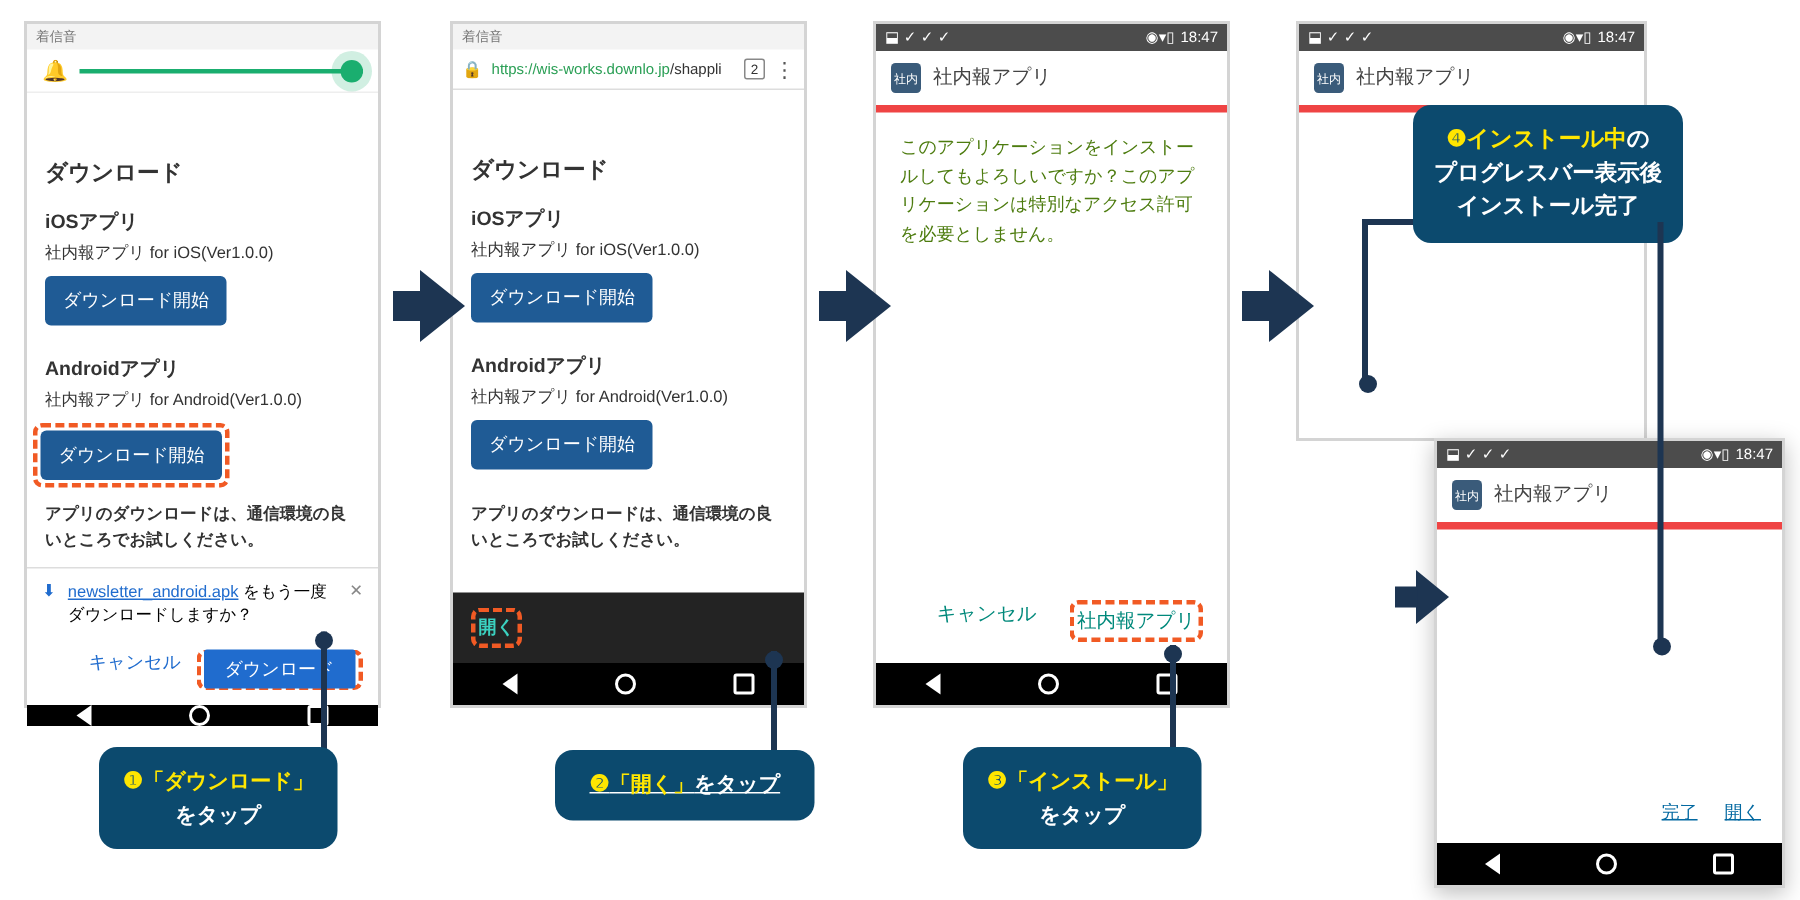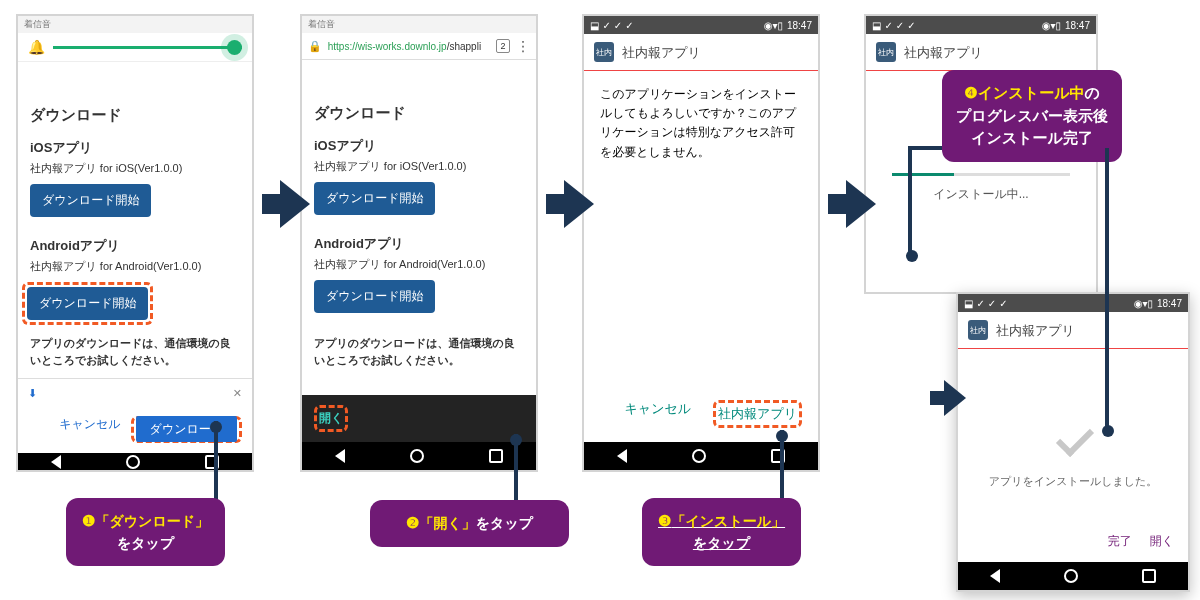--- a/index.html
+++ b/index.html
@@ -35,24 +35,24 @@
     align-items: center;
     justify-content: flex-end;
     padding: 0 6px;
     gap: 4px;
     font-size: 10px;
   }
   .statusbar .left { margin-right:auto; display:flex; gap:3px;}
   .appbar {
     background: #fff;
     display: flex;
-    align-items: flex-end;
+    align-items: flex-start;
     padding: 8px 10px;
     gap: 8px;
-    border-bottom: 1px solid #ef4444;
+    border-bottom: 5px solid #ef4444;
     font-size: 13px;
     font-weight: 500;
     color: #444;
   }
   .appbar .appicon {
     width: 20px; height: 20px;
     background: #3a5b7a;
     color:#fff;
     font-size:8px;
     display:flex;align-items:center;justify-content:center;
@@ -129,21 +129,21 @@
   .snackbar .txt{flex:1;line-height:1.4;}
   .snackbar .open{color:#3bd1c0;font-size:12px;font-weight:bold;}
   .android-nav{
     background:#000;height:28px;display:flex;justify-content:space-around;align-items:center;
   }
   .android-nav .navbtn{ width:14px;height:14px;border:2px solid #fff;}
   .android-nav .back{ width:0;height:0;border:none;border-top:7px solid transparent;border-bottom:7px solid transparent;border-right:10px solid #fff;}
   .android-nav .home{ border-radius:50%;}
   .android-nav .recent{ border-radius:2px;}
   .install-body{
-    padding:14px 16px; font-size:12px; line-height:1.6; color:#000000;
+    padding:14px 16px; font-size:12px; line-height:1.6; color:#4d7c0f;
   }
   .install-actions{
     margin-top:auto;
     display:flex;justify-content:flex-end;gap:22px;padding:14px 16px;
     font-size:13px;font-weight:500;
   }
   .install-actions .cancel{color:#00897b;}
   .install-actions .install{color:#00897b;}
   .dl-arrow{
     width:50px;height:40px;margin:0 auto;position:relative;
@@ -161,26 +161,26 @@
   .progress-fill{ position:absolute;left:0;top:0;height:100%;width:35%;background:#0b8a6e;}
   .progress-label{ font-size:12px;color:#555;margin-top:10px;}
   .check{
     width:54px;height:54px;margin:26px auto 12px;position:relative;
   }
   .check::after{
     content:"";position:absolute;left:12px;top:20px;width:28px;height:14px;border-left:6px solid #c8c8c8;border-bottom:6px solid #c8c8c8;transform:rotate(-45deg);
   }
   .done-text{ text-align:center;font-size:11px;color:#666;}
   .done-actions{
-    margin-top:auto;display:flex;justify-content:flex-end;gap:18px;padding:12px 14px;font-size:12px;color:#701a75;font-weight:500;
+    margin-top:auto;display:flex;justify-content:flex-end;gap:18px;padding:12px 14px;font-size:12px;color:#0369a1;font-weight:500;text-decoration:underline;
   }
   
   .callout{
     position:absolute;
-    background:#701a75;
+    background:#0c4a6e;
     color:#fff;
     font-size:14px;
     font-weight:bold;
     padding:12px 16px;
     border-radius:12px;
     text-align:center;
     line-height:1.5;
   }
   .callout .num{
     color:#ffe600; font-size:15px;
@@ -227,20 +227,21 @@
       <span class="btn-dl">ダウンロード開始</span>
       <h2>Androidアプリ</h2>
       <div class="appline">社内報アプリ for Android(Ver1.0.0)</div>
       <span class="redbox" style="margin-left:-8px;">
         <span class="btn-dl" style="margin:0;">ダウンロード開始</span>
       </span>
       <div class="note">アプリのダウンロードは、通信環境の良いところでお試しください。</div>
     </div>
     <div class="chrome-redownload">
       <span class="dl-ic">⬇</span>
+      <span><a>newsletter_android.apk</a><span> をもう一度ダウンロードしますか？</span></span>
       <span class="x">✕</span>
     </div>
     <div class="chrome-actions">
       <span class="cancel">キャンセル</span>
       <span class="redbox">
         <span class="main">ダウンロード</span>
       </span>
     </div>
     <div class="android-nav">
       <div class="navbtn back"></div>
@@ -316,49 +317,37 @@
           <span>✓</span>
           <span>✓</span>
         </span>
       <span>◉▾▯</span>
       <span>18:47</span>
     </div>
     <div class="appbar">
       <span class="appicon">社内</span>
       <span>社内報アプリ</span>
     </div>
-    <div class="progress-row">
-      <div class="dl-arrow"></div>
-      <div class="dl-tray"></div>
-      <div class="progress-bar">
-          <div class="progress-fill"></div>
-        </div>
-      <div class="progress-label">インストール中...</div>
-    </div>
   </div>
 
   <div class="phone p5" style="left:946px;top:282px;height:300px;width:234px;box-shadow:0 4px 14px rgba(0,0,0,0.25);">
     <div class="statusbar">
       <span class="left">
           <span>⬓</span>
           <span>✓</span>
           <span>✓</span>
           <span>✓</span>
         </span>
       <span>◉▾▯</span>
       <span>18:47</span>
     </div>
     <div class="appbar">
       <span class="appicon">社内</span>
       <span>社内報アプリ</span>
     </div>
-    <div style="flex:1;display:flex;flex-direction:column;justify-content:center;">
-      <div class="check"></div>
-      <div class="done-text">アプリをインストールしました。</div>
-    </div>
     <div class="done-actions">
       <span>完了</span>
       <span>開く</span>
     </div>
     <div class="android-nav">
       <div class="navbtn back"></div>
       <div class="navbtn home"></div>
       <div class="navbtn recent"></div>
     </div>
   </div>
@@ -369,27 +358,27 @@
   <div class="big-arrow small" style="left:934px;top:370px;"></div>
 
   <div class="pointer-dot" style="left:200px;top:411px;"></div>
   <div class="pointer-line" style="left:204px;top:411px;width:4px;height:80px;"></div>
   <div class="callout" style="left:56px;top:488px;">
     <span class="num">❶</span><span class="yl">「ダウンロード」</span><br><span>をタップ</span>
   </div>
 
   <div class="pointer-dot" style="left:500px;top:424px;"></div>
   <div class="pointer-line" style="left:504px;top:424px;width:4px;height:68px;"></div>
-  <div class="callout" style="left:360px;top:490px;padding:12px 36px;">
+  <div class="callout" style="left:360px;top:490px;padding:12px 23px;text-decoration:underline;">
     <span class="num">❷</span><span class="yl">「開く」</span><span>をタップ</span>
   </div>
 
   <div class="pointer-dot" style="left:766px;top:420px;"></div>
   <div class="pointer-line" style="left:770px;top:420px;width:4px;height:70px;"></div>
-  <div class="callout" style="left:632px;top:488px;text-decoration:underline;">
+  <div class="callout" style="left:632px;top:488px;">
     <span class="num">❸</span><span class="yl">「インストール」</span><br><span>をタップ</span>
   </div>
 
   <div class="pointer-dot" style="left:896px;top:240px;"></div>
   <div class="pointer-line" style="left:898px;top:138px;width:4px;height:104px;"></div>
   <div class="pointer-line" style="left:898px;top:136px;width:40px;height:4px;"></div>
   <div class="callout" style="left:932px;top:60px;font-size:15px;padding:12px 14px;">
     <span class="num">❹</span><span class="yl">インストール中</span><span>の</span><br>
     <span>プログレスバー表示後</span><br>
     <span>インストール完了</span>

